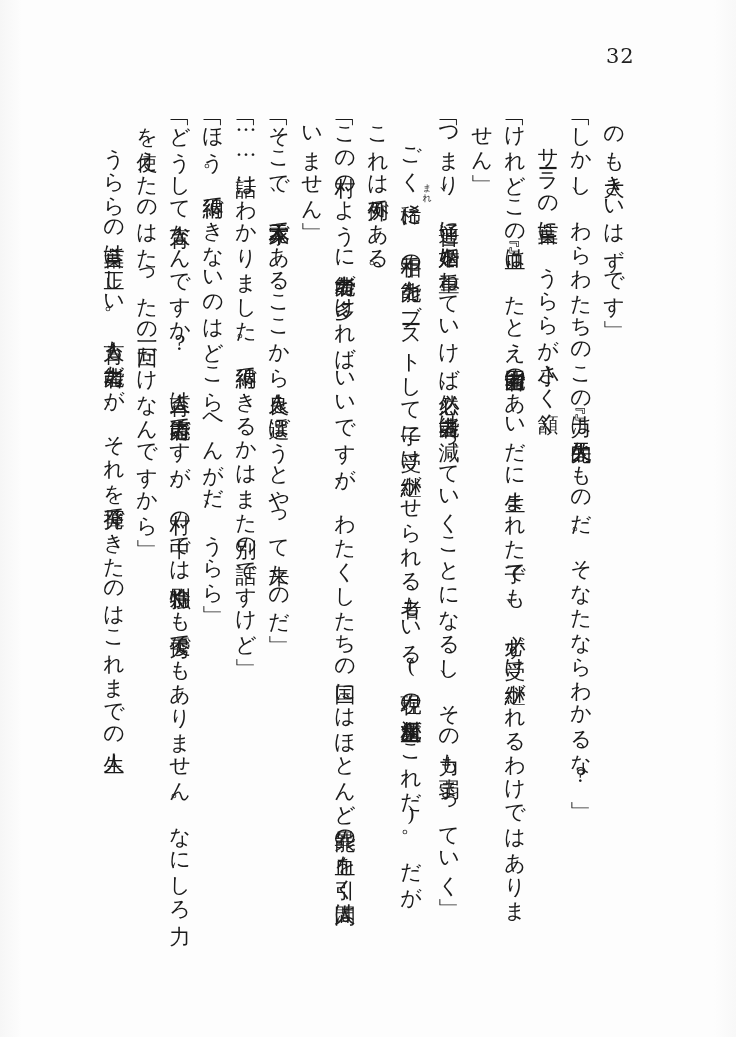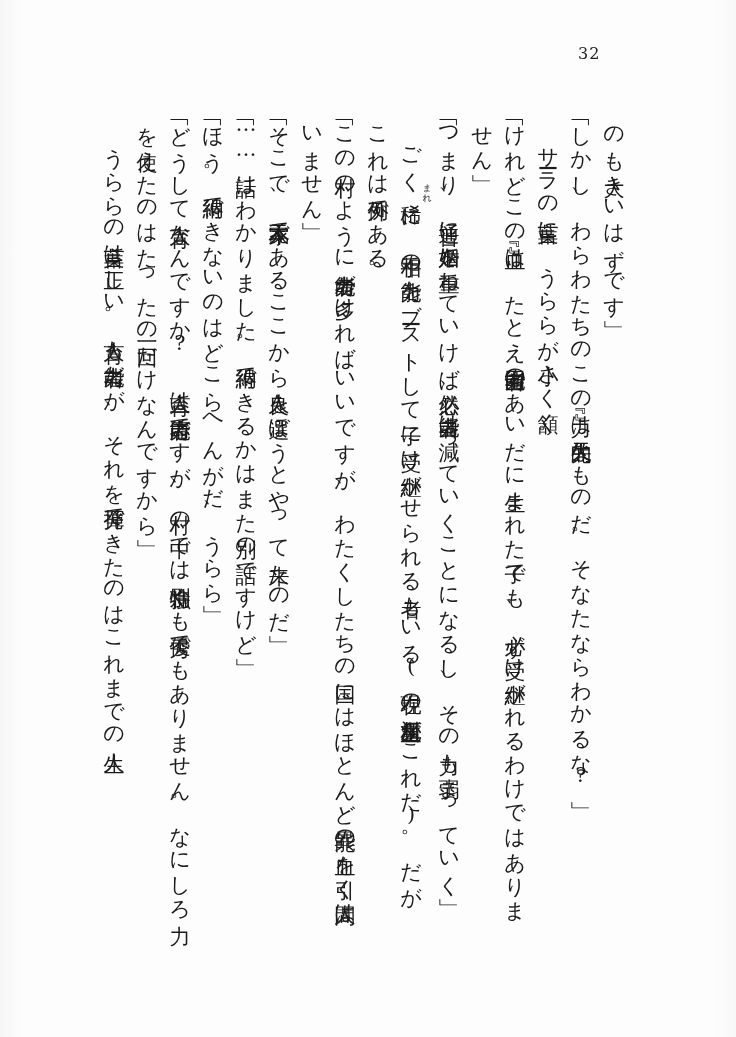--- a/index.html
+++ b/index.html
@@ -12,22 +12,22 @@
     width: 736px;
     height: 1037px;
     margin: 0 auto;
     background: linear-gradient(90deg, #f6f6f6 0%, #fdfdfd 3%, #fdfdfd 97%, #f8f8f8 100%);
     overflow: hidden;
     font-family: "DejaVu Serif", "Liberation Serif", serif;
   }
   .page-number {
     position: absolute;
     top: 44px;
-    left: 578px;
-    font-size: 16px;
+    left: 606px;
+    font-size: 21px;
     color: #222;
     font-style: normal;
     letter-spacing: 1px;
   }
   .text-block {
     position: absolute;
     top: 112px;
     right: 106px;
     height: 802px;
     writing-mode: vertical-rl;

